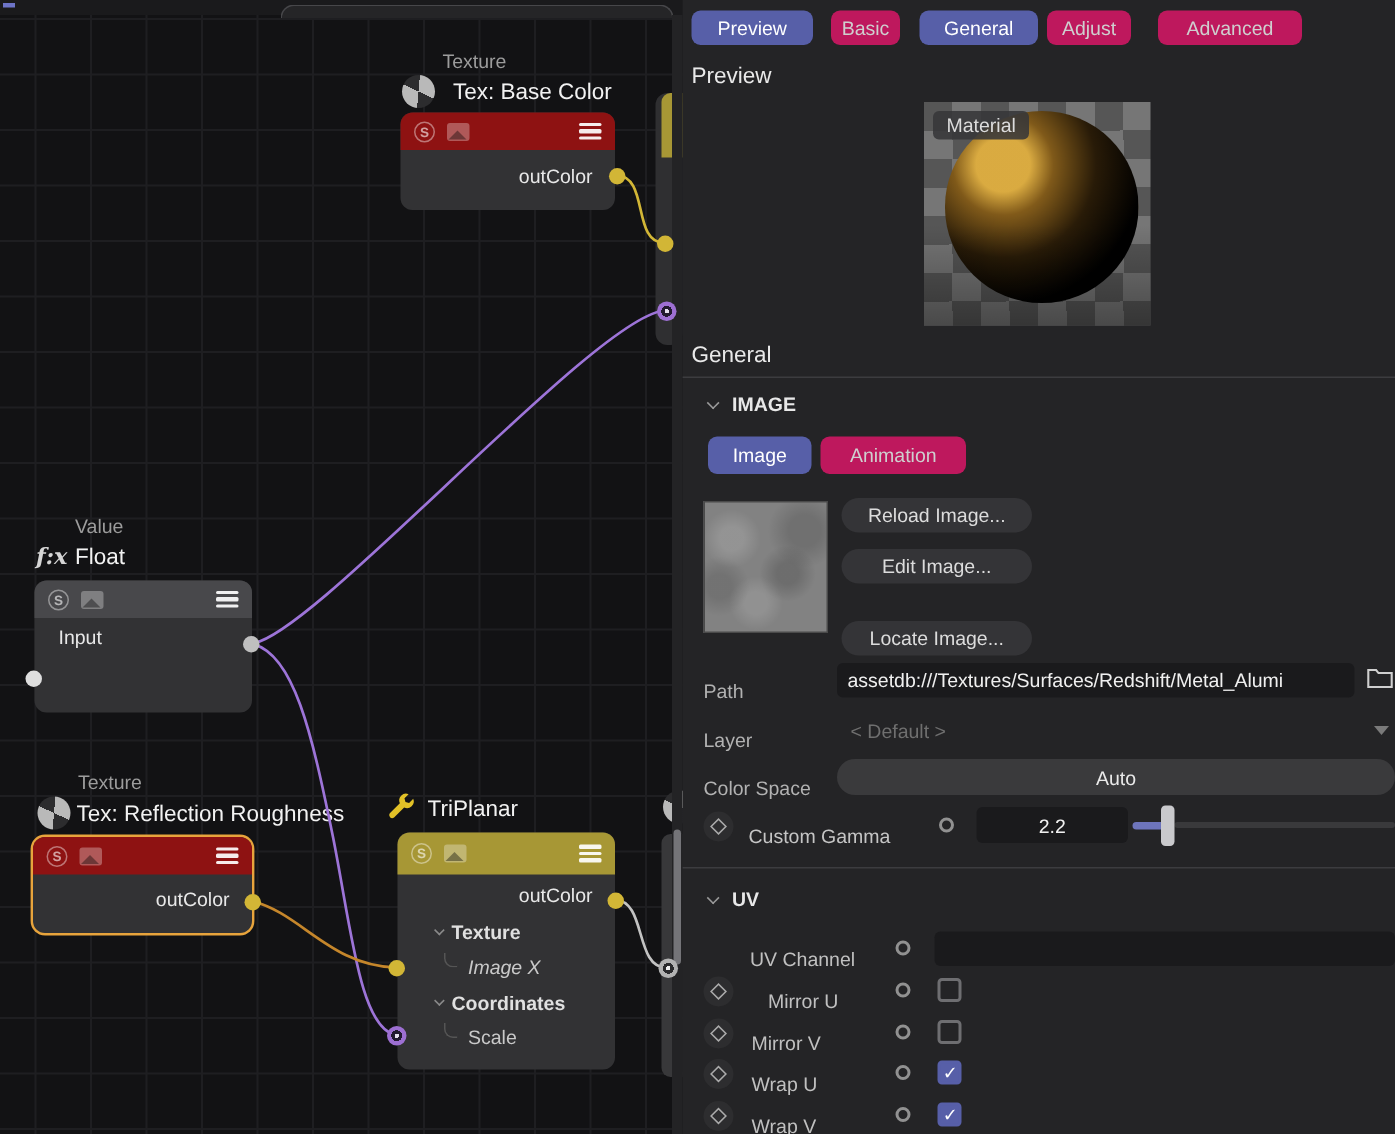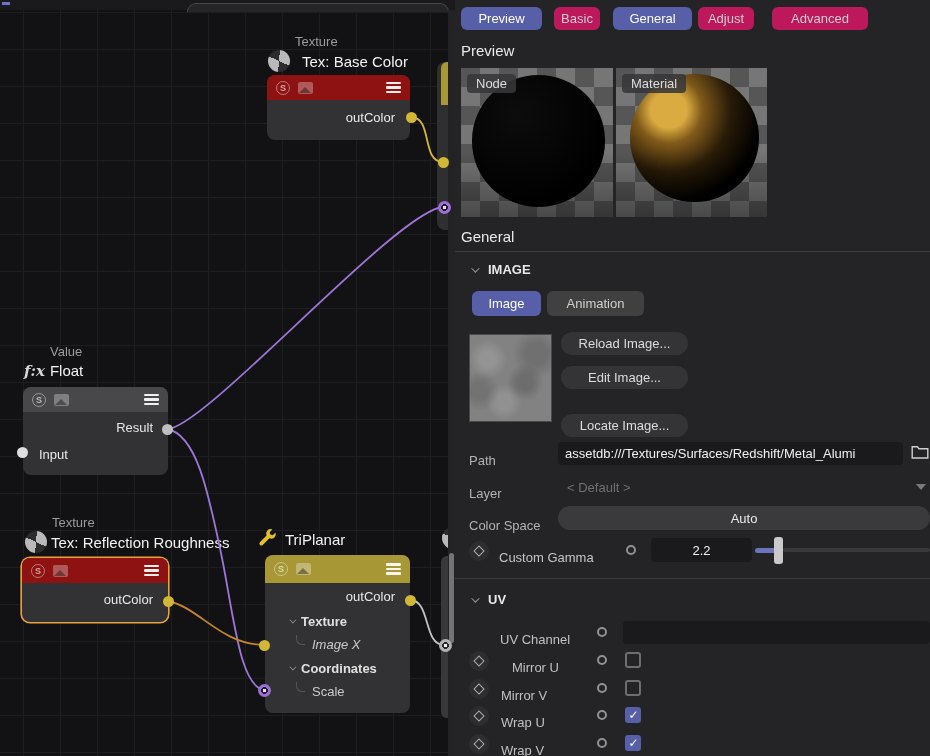--- a/index.html
+++ b/index.html
@@ -83,21 +83,21 @@
   .thumb::after { content:""; position:absolute; inset:0; background:linear-gradient(to bottom,rgba(0,0,0,0) 55%,rgba(0,0,0,.38)); }
   .sphere { position:absolute; border-radius:50%; }
   .sphere.black { left:7%; top:5%; width:88%; height:88%;
     background:radial-gradient(circle at 35% 30%,#0c0c0c,#000 72%); }
   .sphere.gold { left:9%; top:4%; width:86%; height:86%;
     background:radial-gradient(circle at 30% 28%,rgba(222,174,66,.98) 0 14%,rgba(150,105,30,.85) 26%,rgba(42,28,8,.95) 48%,#000 72%),
                radial-gradient(circle at 55% 82%,rgba(110,75,20,.5) 0 18%,transparent 40%); background-color:#000; }
   .thumb-badge { position:absolute; left:6px; top:6px; background:rgba(55,55,57,.88); color:#dcdcdc;
     padding:2px 9px; border-radius:4px; font-size:13px; z-index:2; }
 
-  .seg { position:absolute; top:291px; height:25px; border-radius:6px; background:#404040; color:#cfcfcf;
+  .seg { position:absolute; top:291px; height:25px; border-radius:6px; background:#be185d; color:#cfcfcf;
     display:flex; align-items:center; justify-content:center; }
   .seg.active { background:#575fa8; color:#fff; }
 
   .noise { position:absolute; left:14px; top:334px; width:83px; height:88px; background:#828282; border:1px solid #4a4a4a;
     background-image:radial-gradient(circle at 22% 28%,rgba(255,255,255,.14) 0 9%,transparent 22%),
       radial-gradient(circle at 68% 55%,rgba(0,0,0,.16) 0 10%,transparent 26%),
       radial-gradient(circle at 42% 78%,rgba(255,255,255,.12) 0 9%,transparent 22%),
       radial-gradient(circle at 82% 22%,rgba(0,0,0,.14) 0 11%,transparent 26%),
       radial-gradient(circle at 12% 65%,rgba(0,0,0,.12) 0 9%,transparent 22%); }
   .pillbtn { position:absolute; left:106px; width:127px; height:23px; border-radius:12px; background:#343437; color:#dcdcdc;
@@ -162,36 +162,33 @@
           </span>
       </div>
       <div class="nrow out" style="height:34px;">
         <span>outColor</span>
       </div>
     </div>
 
     <div class="node-title" style="left:50px;top:342px;">
       <span class="nt-type">Value</span>
     </div>
-    <div class="node-title" style="left:24px;top:362px;display:flex;align-items:flex-start;gap:5px;">
+    <div class="node-title" style="left:24px;top:362px;display:flex;align-items:center;gap:5px;">
       <span class="fx">f:x</span>
       <span class="nt-name">Float</span>
     </div>
     <div class="node" style="left:23px;top:387px;width:145px;height:88px;">
       <div class="nhead gray">
         <span class="s-ic">S</span>
         <span class="img-ic"></span>
         <span class="menu-ic">
             <i></i>
             <i></i>
             <i></i>
           </span>
-      </div>
-      <div class="nrow out" style="height:30px;">
-        <span>Result</span>
       </div>
       <div class="nrow in" style="height:24px;">
         <span>Input</span>
       </div>
     </div>
 
     <div class="node-title" style="left:52px;top:513px;">
       <span class="nt-type">Texture</span>
     </div>
     <div class="node-title" style="left:25px;top:531px;display:flex;align-items:center;gap:4px;">
@@ -272,24 +269,20 @@
 
   <div id="panel">
 
     <div class="tabbtn active" style="left:6px;width:81px;">Preview</div>
     <div class="tabbtn" style="left:99px;width:46px;">Basic</div>
     <div class="tabbtn active" style="left:158px;width:79px;">General</div>
     <div class="tabbtn" style="left:243px;width:56px;">Adjust</div>
     <div class="tabbtn" style="left:317px;width:96px;">Advanced</div>
 
     <div class="abs heading" style="left:6px;top:42px;">Preview</div>
-    <div class="thumb" style="left:6px;width:152px;">
-      <div class="sphere black"></div>
-      <div class="thumb-badge">Node</div>
-    </div>
     <div class="thumb" style="left:161px;width:151px;">
       <div class="sphere gold"></div>
       <div class="thumb-badge">Material</div>
     </div>
 
     <div class="abs heading" style="left:6px;top:228px;">General</div>
     <div class="divider" style="top:251px;"></div>
 
     <div class="grouphdr" style="left:16px;top:262px;">
       <span class="chev"></span>

